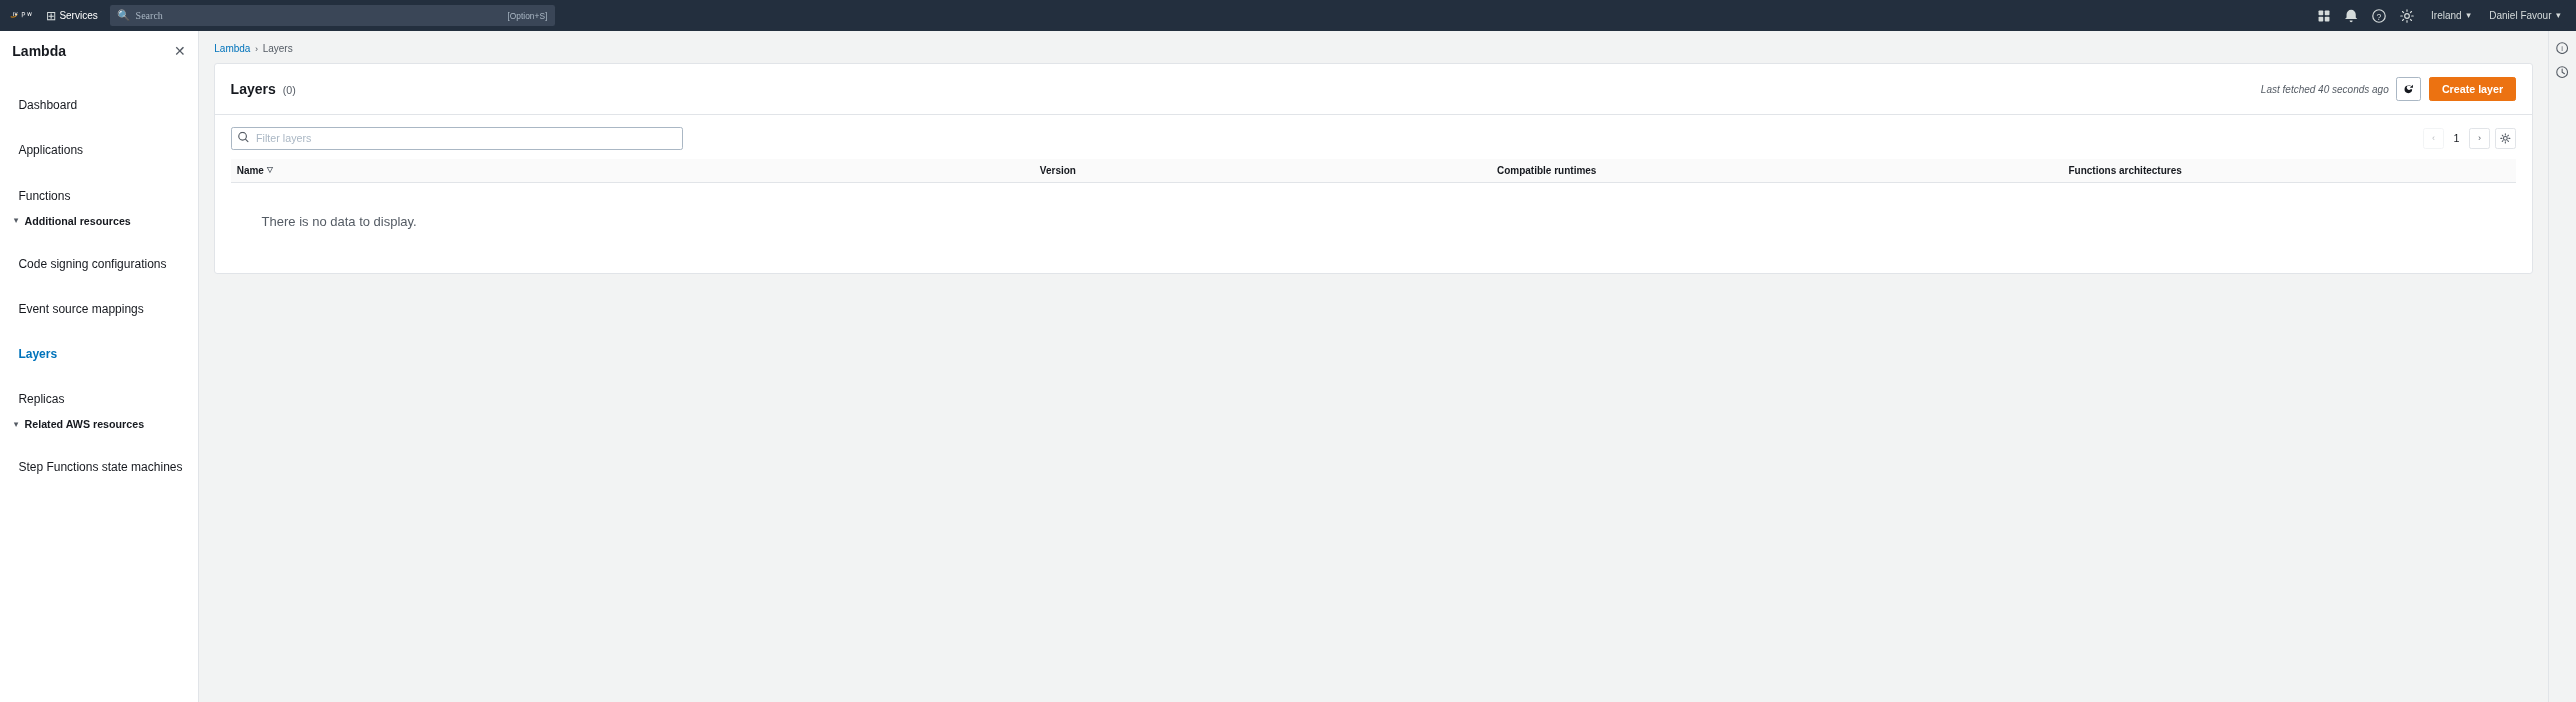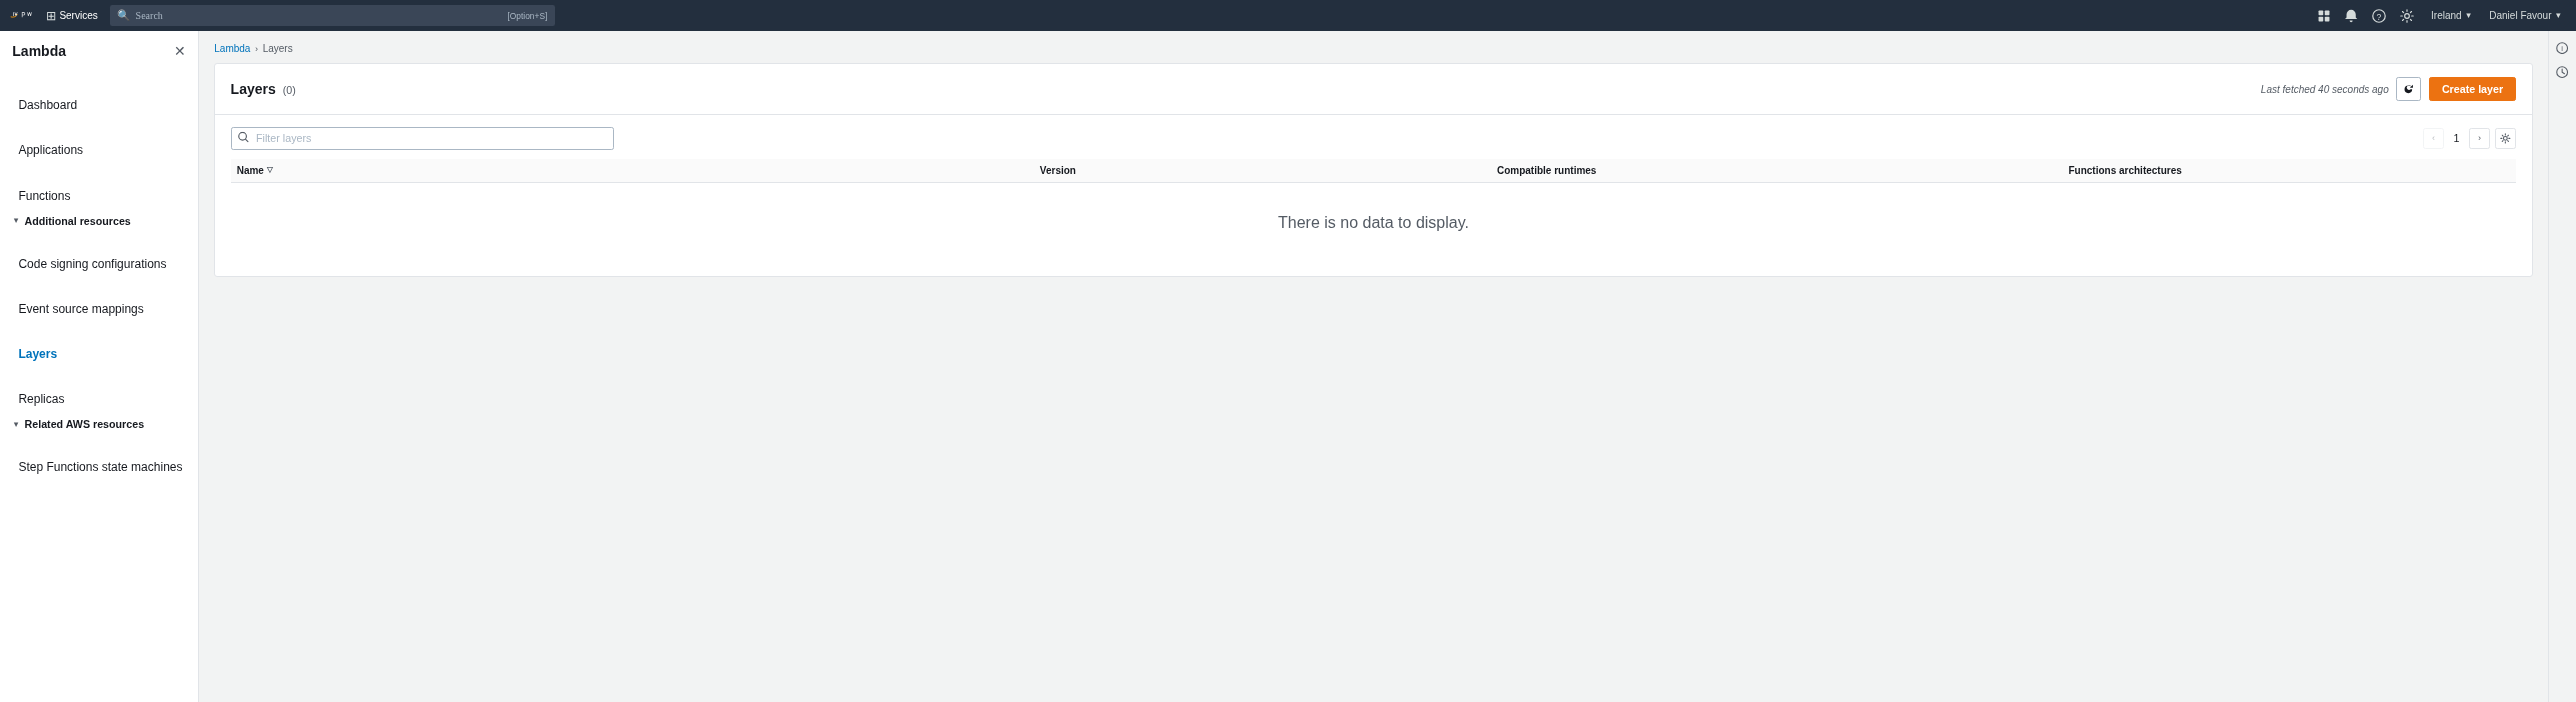--- a/index.html
+++ b/index.html
@@ -229,21 +229,21 @@
 
     
     .filter-row {
       display: flex;
       align-items: center;
       justify-content: space-between;
       margin-bottom: 9.2px;
     }
     .filter-input-wrap {
       position: relative;
-      width: 383px;
+      width: 452px;
       border-radius: 8px;
     }
     .filter-icon {
       position: absolute;
       left: 7.7px;
       top: 50%;
       transform: translateY(-50%);
       color: #545b64;
       font-size: 10.7px;
     }
@@ -315,24 +315,23 @@
     .col-name { width: 35%; }
     .col-version { width: 20%; }
     .col-runtimes { width: 25%; }
     .col-arch { width: 20%; }
     .th-sort-wrap {
       display: flex;
       gap: 3.1px;
     }
     .sort-icon { font-size: 7.7px; color: #545b64; }
     .no-data {
-      text-align: center;
       padding: 31px;
       color: #545b64;
-      font-size: 16px;
+      font-size: 13px;
     }
 
     
     .right-panel {
       width: 28px;
       background: #f2f3f3;
       border-left: 0.8px solid #e1e4e8;
       display: flex;
       flex-direction: column;
       align-items: center;

